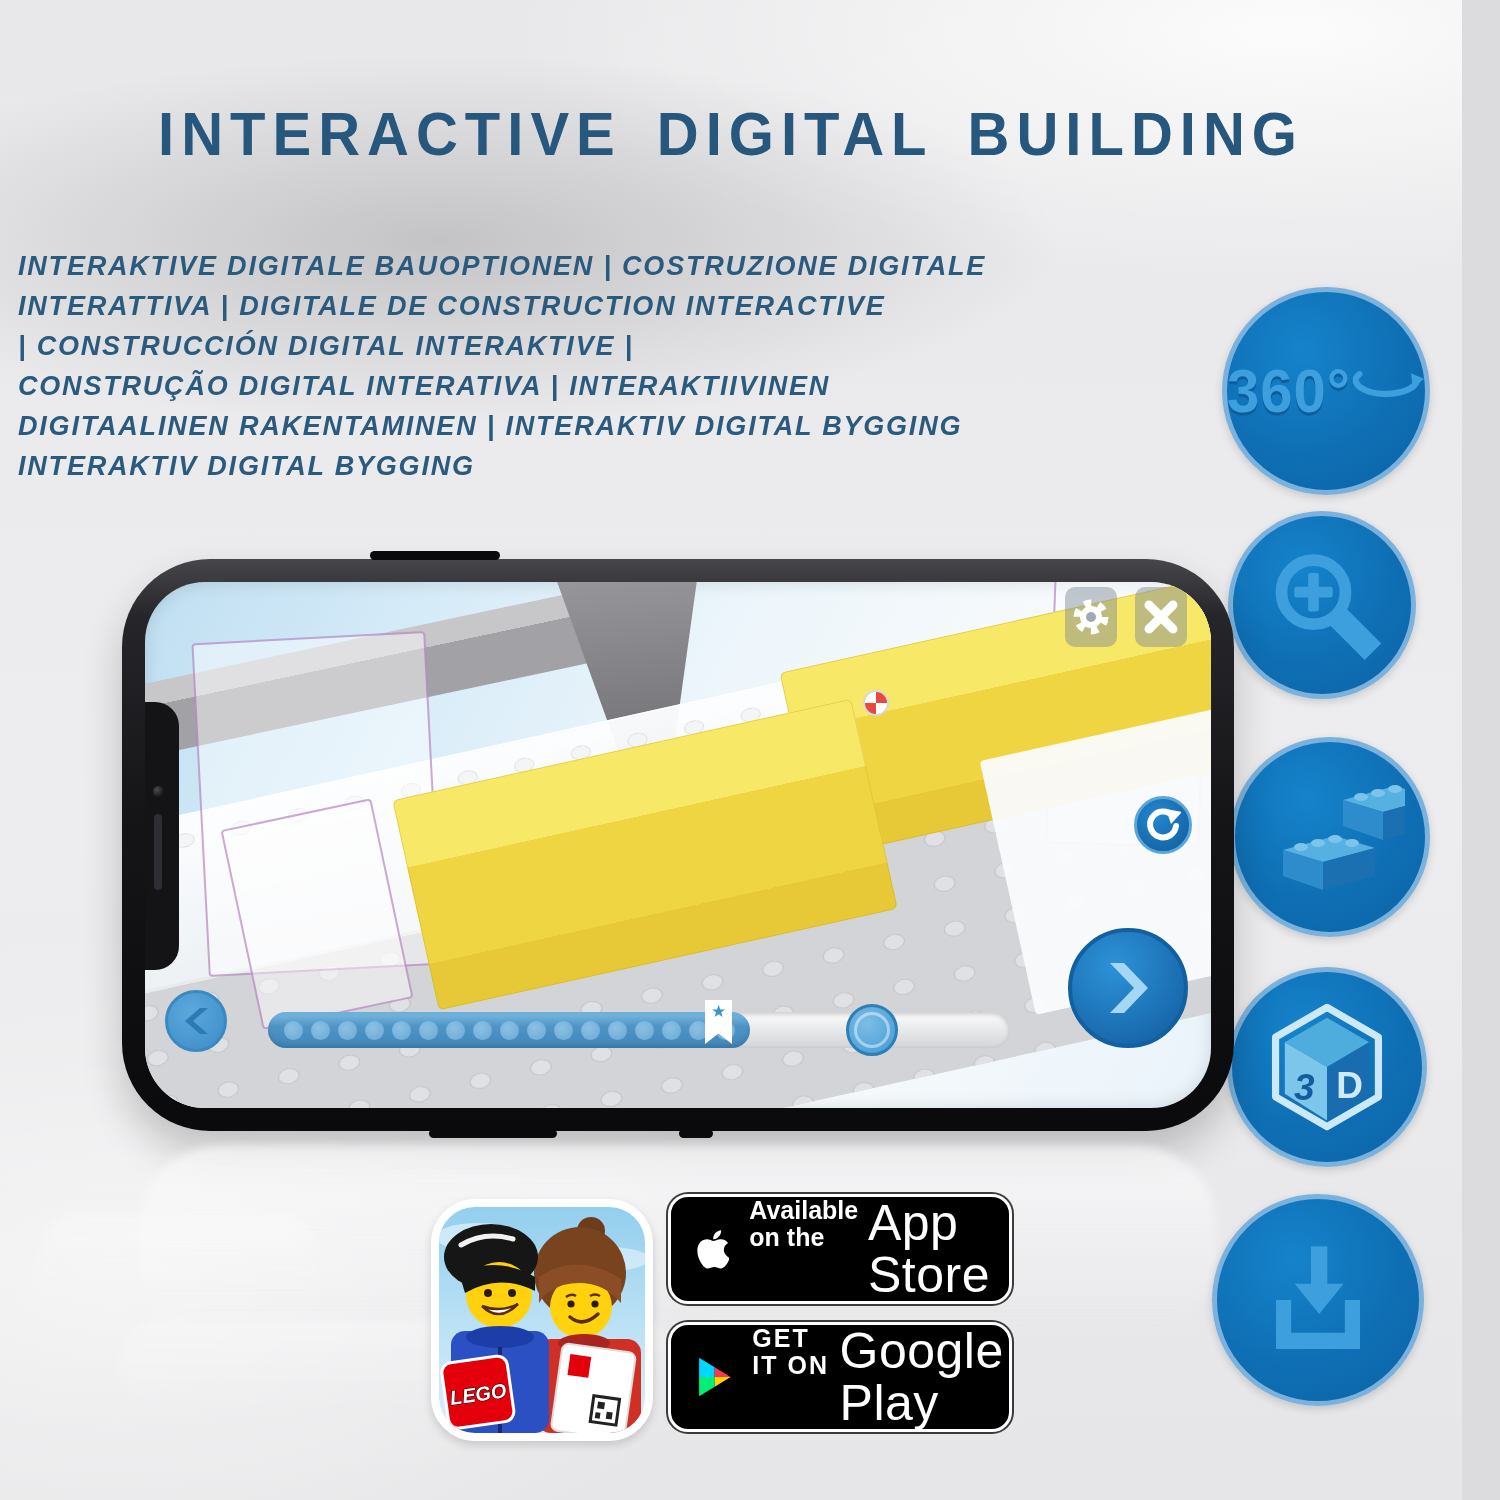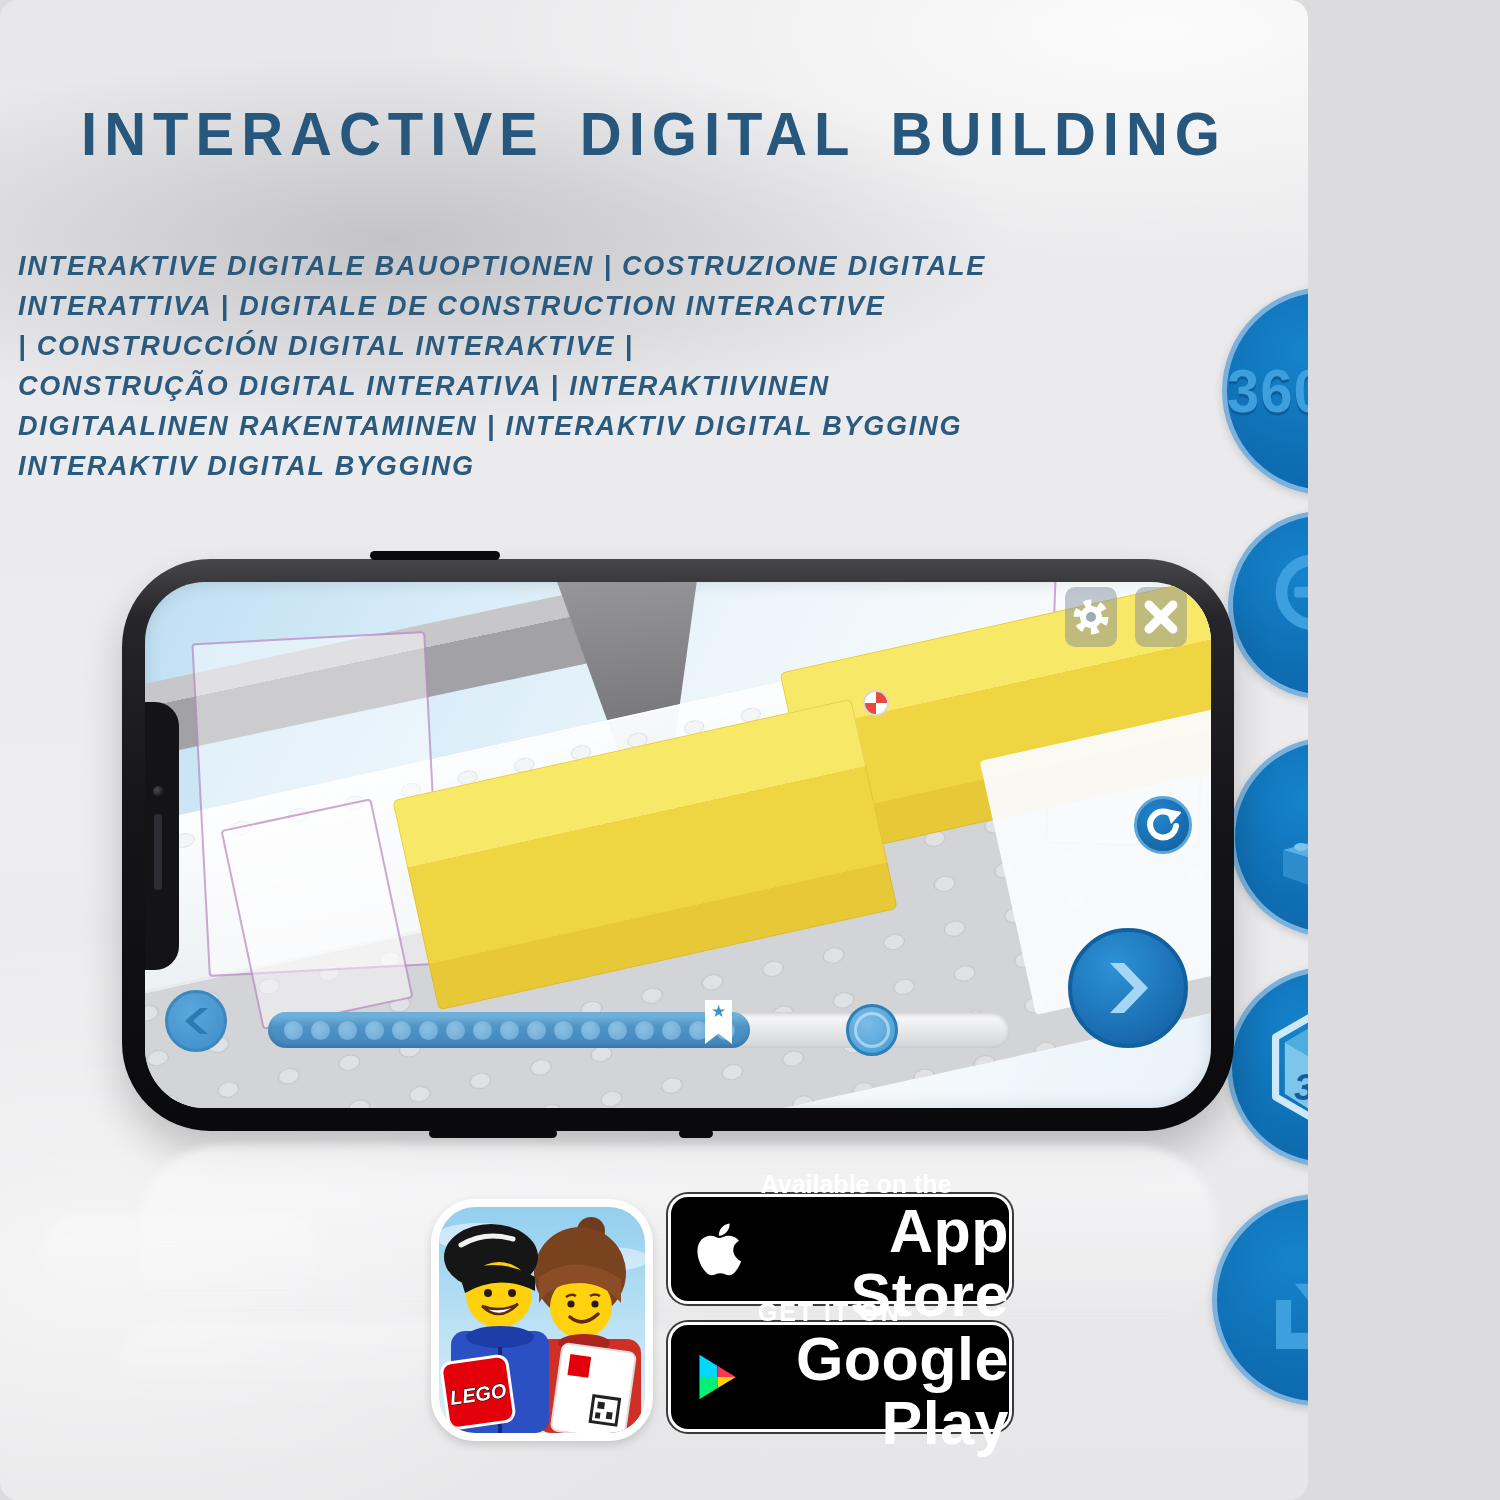--- a/index.html
+++ b/index.html
@@ -1,24 +1,23 @@
 <!DOCTYPE html>
 <html><head>
 <meta charset="utf-8">
 <style>
   html,body{margin:0;padding:0;background:#dcdcde;}
   #canvas{
-    position:relative;width:1308px;height:1500px;overflow:hidden;
+    position:relative;width:1462px;height:1500px;overflow:hidden;
     font-family:"Liberation Sans",sans-serif;
     background:
       radial-gradient(1000px 300px at 30% 16%, rgba(108,108,114,0.30), rgba(108,108,114,0) 62%),
       radial-gradient(1300px 420px at 88% 2%, rgba(255,255,255,0.85), rgba(255,255,255,0) 60%),
       radial-gradient(900px 500px at 8% 85%, rgba(255,255,255,0.55), rgba(255,255,255,0) 70%),
       linear-gradient(180deg,#e8e8ea 0%,#ededef 55%,#e6e6e8 100%);
-    border-radius: 18px;
   }
   .abs{position:absolute;}
   
   .title{
     left:0;right:0;top:100px;text-align:center;
     font-size:58px;font-weight:bold;letter-spacing:7px;word-spacing:12px;
     color:#27577c;transform:scaleY(1.06);
   }
   .subtitle{
     left:18px;width:1360px;top:246px;text-align:left;
@@ -111,23 +110,23 @@
     border:3px solid rgba(255,255,255,0.45);}
   
   .refl{background:linear-gradient(180deg,rgba(252,252,253,0.9),rgba(245,245,247,0));
     border-radius:80px;filter:blur(4px);}
   
   .badge{
     left:668px;width:344px;height:110px;background:#000;border-radius:20px;
     border:3px solid #fff;box-sizing:border-box;box-shadow:0 0 0 2px rgba(0,0,0,0.75);
     display:flex;align-items:center;padding:0 0 0 26px;color:#fff;
   }
-  .badge .txt{margin-left:20px;display:flex;flex-direction:column;justify-content:center;}
+  .badge .txt{margin-left:20px;display:flex;flex-direction:row;justify-content:center;}
   .b-small{font-size:25px;font-weight:bold;line-height:1.1;}
-  .b-big{font-size:61px;font-weight:bold;line-height:1.05;letter-spacing:0.5px;text-align:right;}
+  .b-big{font-size:50px;font-weight:normal;line-height:1.05;letter-spacing:0.5px;}
   .legoapp{
     left:431px;top:1199px;width:222px;height:242px;border-radius:44px;box-sizing:border-box;
     border:8px solid #ffffff;overflow:hidden;
     background:linear-gradient(180deg,#93cfee 0%,#bde2f5 55%,#ddeffb 100%);
     box-shadow:0 4px 10px rgba(0,0,0,0.15);
   }
 </style>
 </head>
 <body>
 

